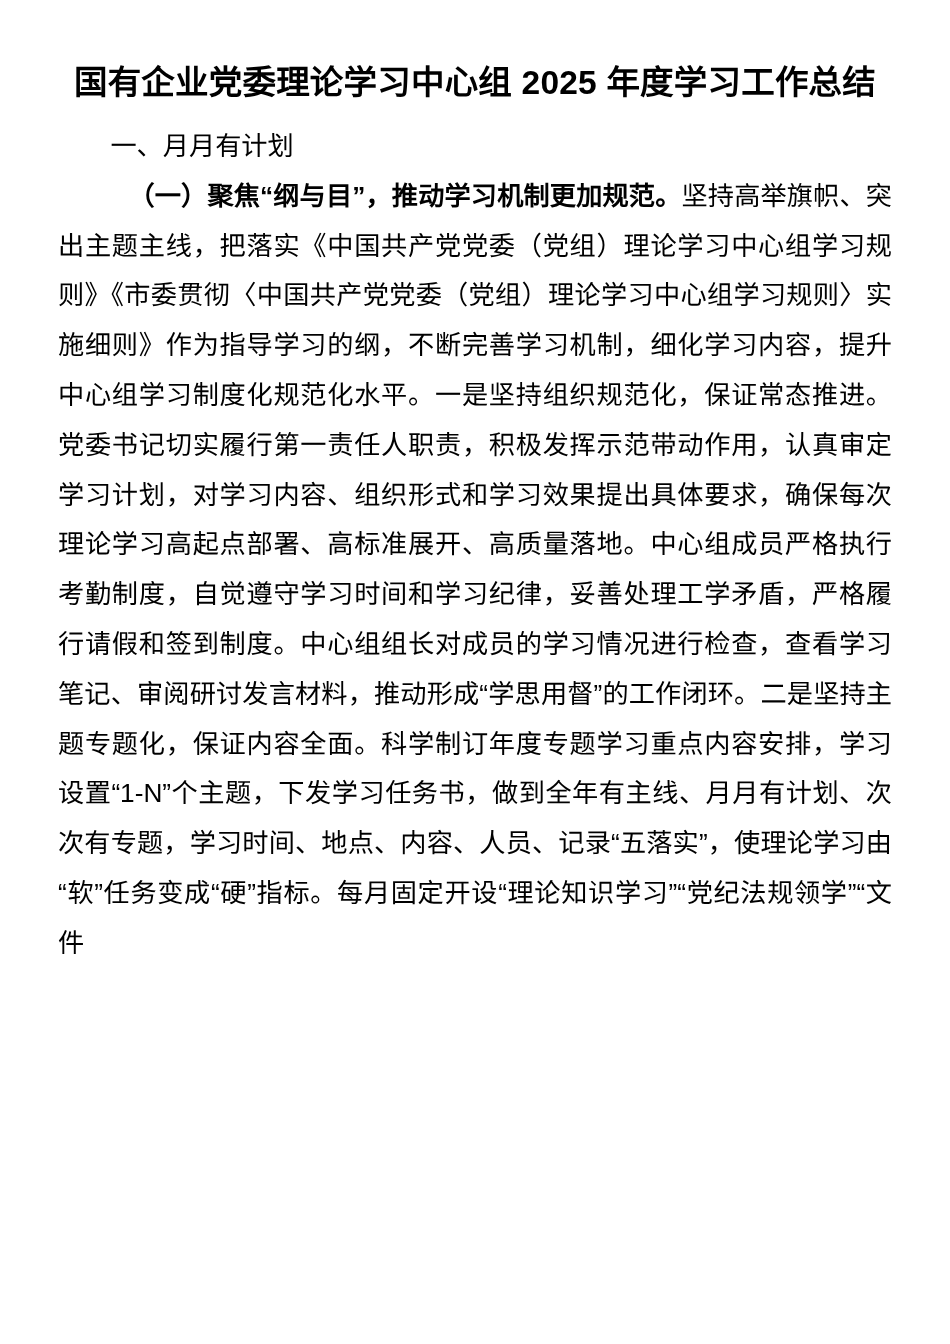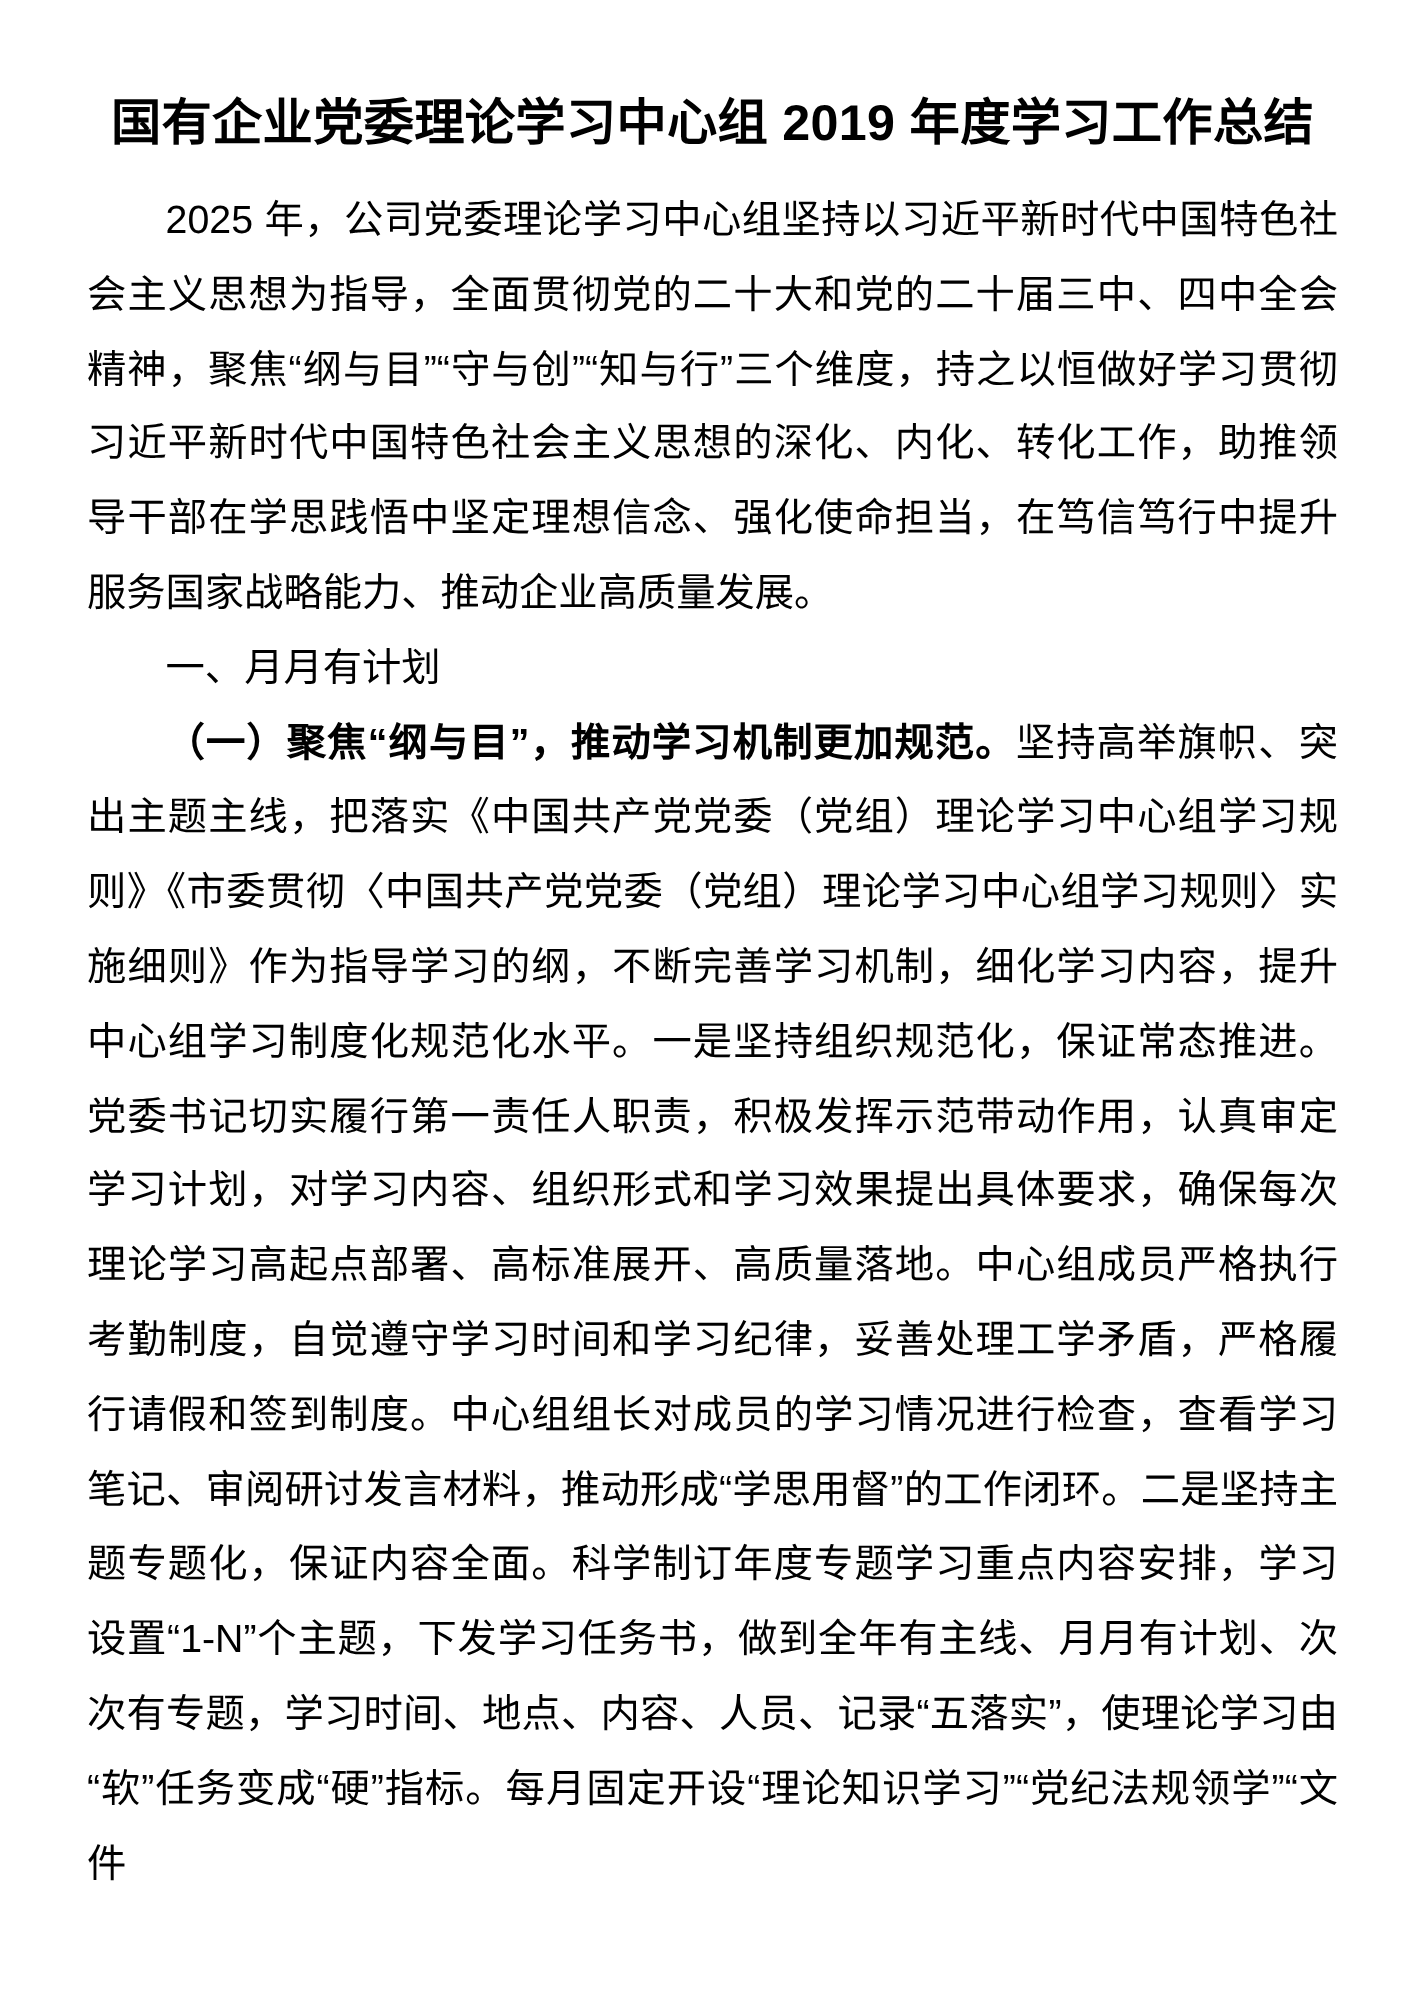--- a/index.html
+++ b/index.html
@@ -60,33 +60,33 @@
   .para.indent {
     text-indent: 52.4px;
   }
 
   .para.section-heading {
     font-weight: 400;
   }
 
   .lead-bold {
     font-weight: 700;
+    margin-left: 18px;
   }
 
   
   .para + .para { margin-top: 0; }
 </style>
 </head>
 <body>
 
 <div class="page">
   <div class="content">
 
-    <h1 class="doc-title">国有企业党委理论学习中心组 2019 年度学习工作总结</h1>
+    <h1 class="doc-title">国有企业党委理论学习中心组 2025 年度学习工作总结</h1>
 
-    <p class="para indent">2025 年，公司党委理论学习中心组坚持以习近平新时代中国特色社会主义思想为指导，全面贯彻党的二十大和党的二十届三中、四中全会精神，聚焦“纲与目”“守与创”“知与行”三个维度，持之以恒做好学习贯彻习近平新时代中国特色社会主义思想的深化、内化、转化工作，助推领导干部在学思践悟中坚定理想信念、强化使命担当，在笃信笃行中提升服务国家战略能力、推动企业高质量发展。</p>
 
     <p class="para indent section-heading">一、月月有计划</p>
 
     <p class="para indent"><span class="lead-bold">（一）聚焦“纲与目”，推动学习机制更加规范。</span><span>坚持高举旗帜、突出主题主线，把落实《中国共产党党委（党组）理论学习中心组学习规则》《市委贯彻〈中国共产党党委（党组）理论学习中心组学习规则〉实施细则》作为指导学习的纲，不断完善学习机制，细化学习内容，提升中心组学习制度化规范化水平。一是坚持组织规范化，保证常态推进。党委书记切实履行第一责任人职责，积极发挥示范带动作用，认真审定学习计划，对学习内容、组织形式和学习效果提出具体要求，确保每次理论学习高起点部署、高标准展开、高质量落地。中心组成员严格执行考勤制度，自觉遵守学习时间和学习纪律，妥善处理工学矛盾，严格履行请假和签到制度。中心组组长对成员的学习情况进行检查，查看学习笔记、审阅研讨发言材料，推动形成“学思用督”的工作闭环。二是坚持主题专题化，保证内容全面。科学制订年度专题学习重点内容安排，学习设置“1-N”个主题，下发学习任务书，做到全年有主线、月月有计划、次次有专题，学习时间、地点、内容、人员、记录“五落实”，使理论学习由“软”任务变成“硬”指标。每月固定开设“理论知识学习”“党纪法规领学”“文件</span></p>
 
   </div>
 </div>
 
 </body></html>

